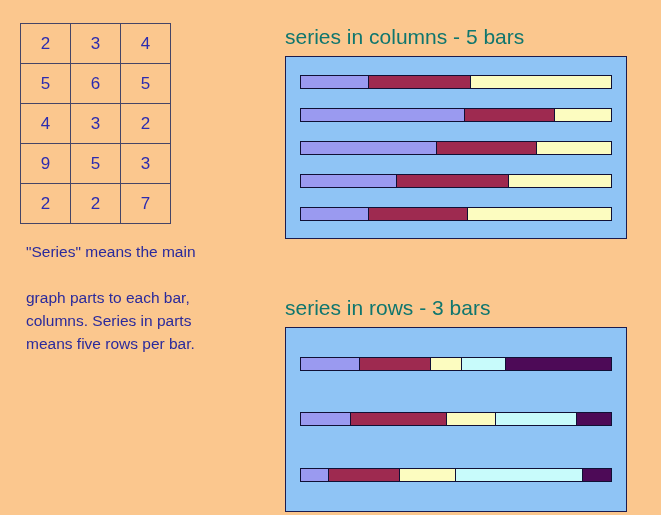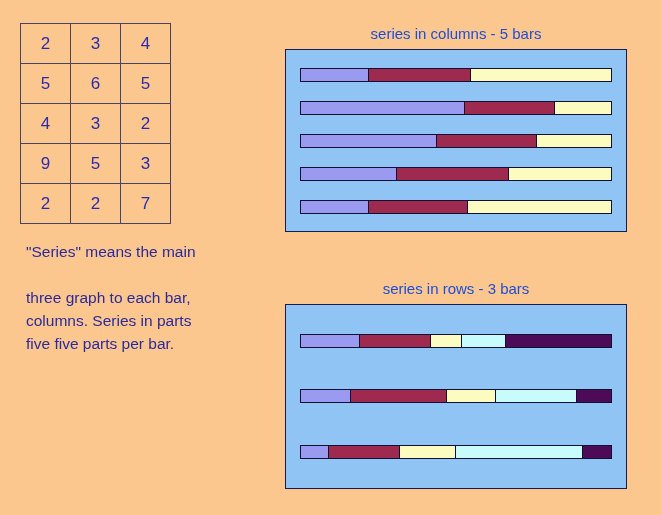--- a/index.html
+++ b/index.html
@@ -57,23 +57,23 @@
   }
   .note .gap {
     height: 23px;
   }
 
   
   .chart-block {
     position: absolute;
   }
   .chart-title {
-    color: #1d4ed8;
-    font-size: 15px;
-    text-align: center;
+    color: #0f766e;
+    font-size: 21px;
+    text-align: left;
     margin-bottom: 7px;
     font-family: "Liberation Sans", sans-serif;
   }
   .plot-area {
     background: #8fc4f5;
     border: 1px solid #1b1b4d;
     box-sizing: border-box;
     position: relative;
   }
   .bars {
@@ -110,21 +110,21 @@
     top: 25px;
   }
   #chart-columns .plot-area {
     width: 342px;
     height: 183px;
   }
 
   
   #chart-rows {
     left: 285px;
-    top: 280px;
+    top: 296px;
   }
   #chart-rows .plot-area {
     width: 342px;
     height: 185px;
   }
 </style>
 </head>
 <body>
 
 <div class="page">
@@ -155,23 +155,23 @@
           <td>2</td>
           <td>2</td>
           <td>7</td>
         </tr>
       </tbody>
   </table>
 
   <div class="note">
     <p>"Series" means the main</p>
     <div class="gap"></div>
-    <p>three graph to each bar,</p>
+    <p>graph parts to each bar,</p>
     <p>columns. Series in parts</p>
-    <p>five five parts per bar.</p>
+    <p>means five rows per bar.</p>
   </div>
 
   <div class="chart-block" id="chart-columns">
     <div class="chart-title">series in columns - 5 bars</div>
     <div class="plot-area">
       <div class="bars">
           <div class="bar">
             <div class="seg" style="width: 22%; background: rgb(154, 154, 240);"></div>
             <div class="seg" style="width: 33%; background: rgb(158, 42, 80);"></div>
             <div class="seg" style="width: 45%; background: rgb(252, 252, 192);"></div>

